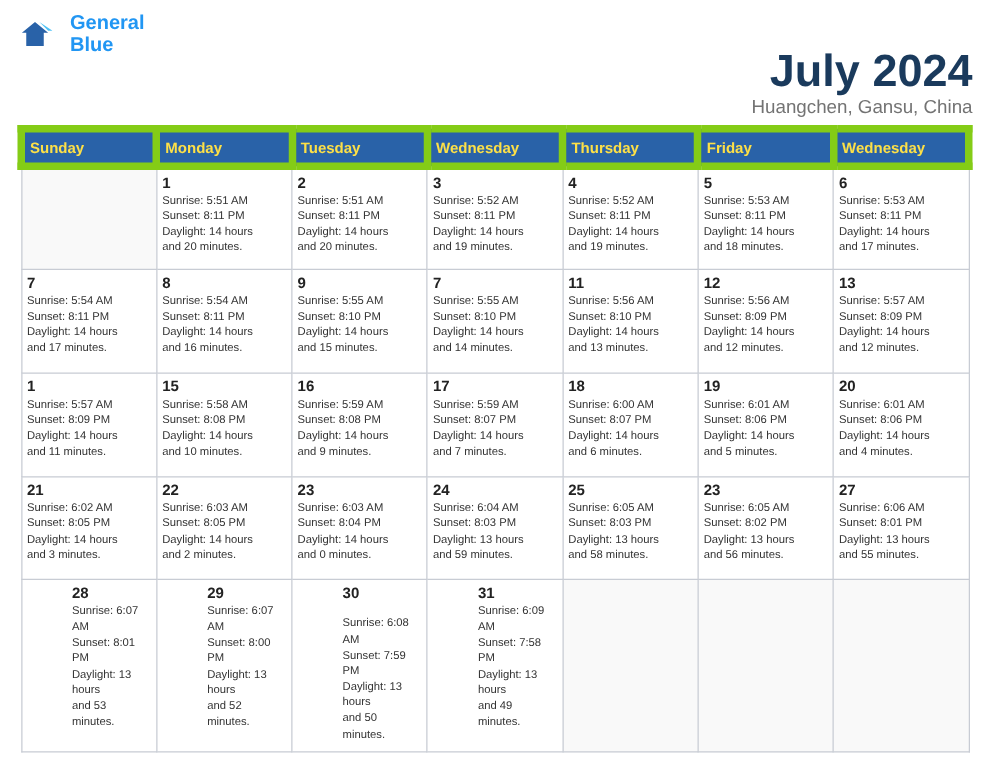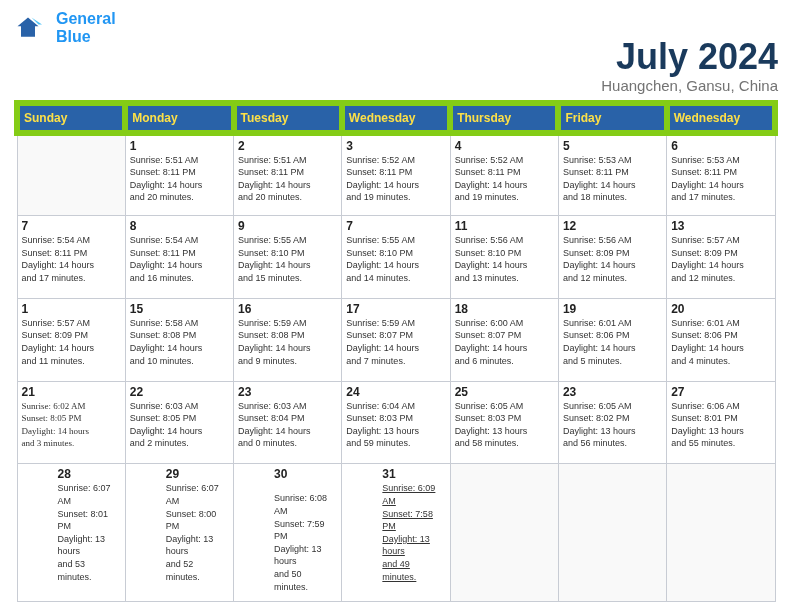--- a/index.html
+++ b/index.html
@@ -276,21 +276,21 @@
             <span class="day-number">20</span>
             <div class="day-info" style="white-space: pre-line;">Sunrise: 6:01 AM
 Sunset: 8:06 PM
 Daylight: 14 hours
 and 4 minutes.</div>
           </td>
         </tr>
         <tr>
           <td>
             <span class="day-number">21</span>
-            <div class="day-info" style="white-space: pre-line; font-family: Liberation Serif, serif;">Sunrise: 6:02 AM
+            <div class="day-info" style="white-space: pre-line;">Sunrise: 6:02 AM
 Sunset: 8:05 PM
 Daylight: 14 hours
 and 3 minutes.</div>
           </td>
           <td>
             <span class="day-number">22</span>
             <div class="day-info" style="white-space: pre-line;">Sunrise: 6:03 AM
 Sunset: 8:05 PM
 Daylight: 14 hours
 and 2 minutes.</div>
@@ -348,21 +348,21 @@
           </td>
           <td>
             <span class="day-number">30</span>
             <div class="day-info" style="white-space: pre-line; margin-top: 11px;">Sunrise: 6:08 AM
 Sunset: 7:59 PM
 Daylight: 13 hours
 and 50 minutes.</div>
           </td>
           <td>
             <span class="day-number">31</span>
-            <div class="day-info" style="white-space: pre-line; text-decoration: underline;">Sunrise: 6:09 AM
+            <div class="day-info" style="white-space: pre-line;">Sunrise: 6:09 AM
 Sunset: 7:58 PM
 Daylight: 13 hours
 and 49 minutes.</div>
           </td>
           <td class="empty-cell"></td>
           <td class="empty-cell"></td>
           <td class="empty-cell"></td>
         </tr>
       </tbody>
   </table>

